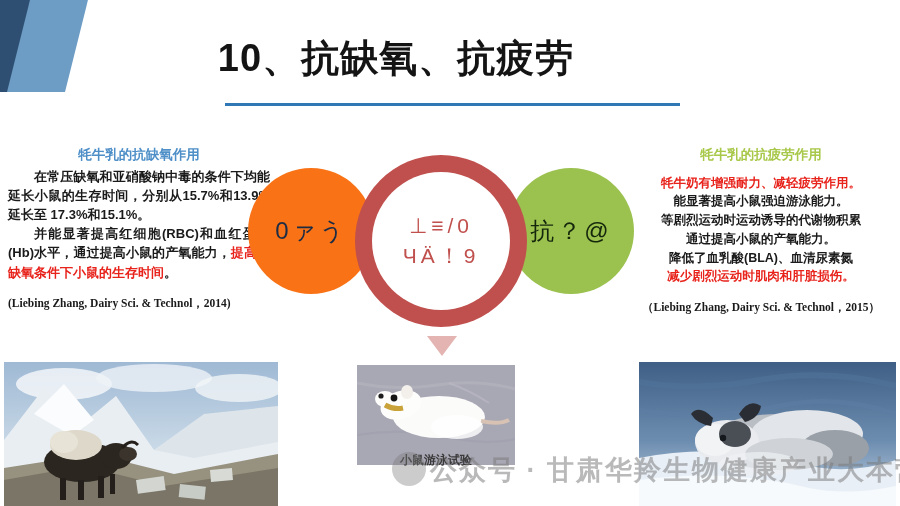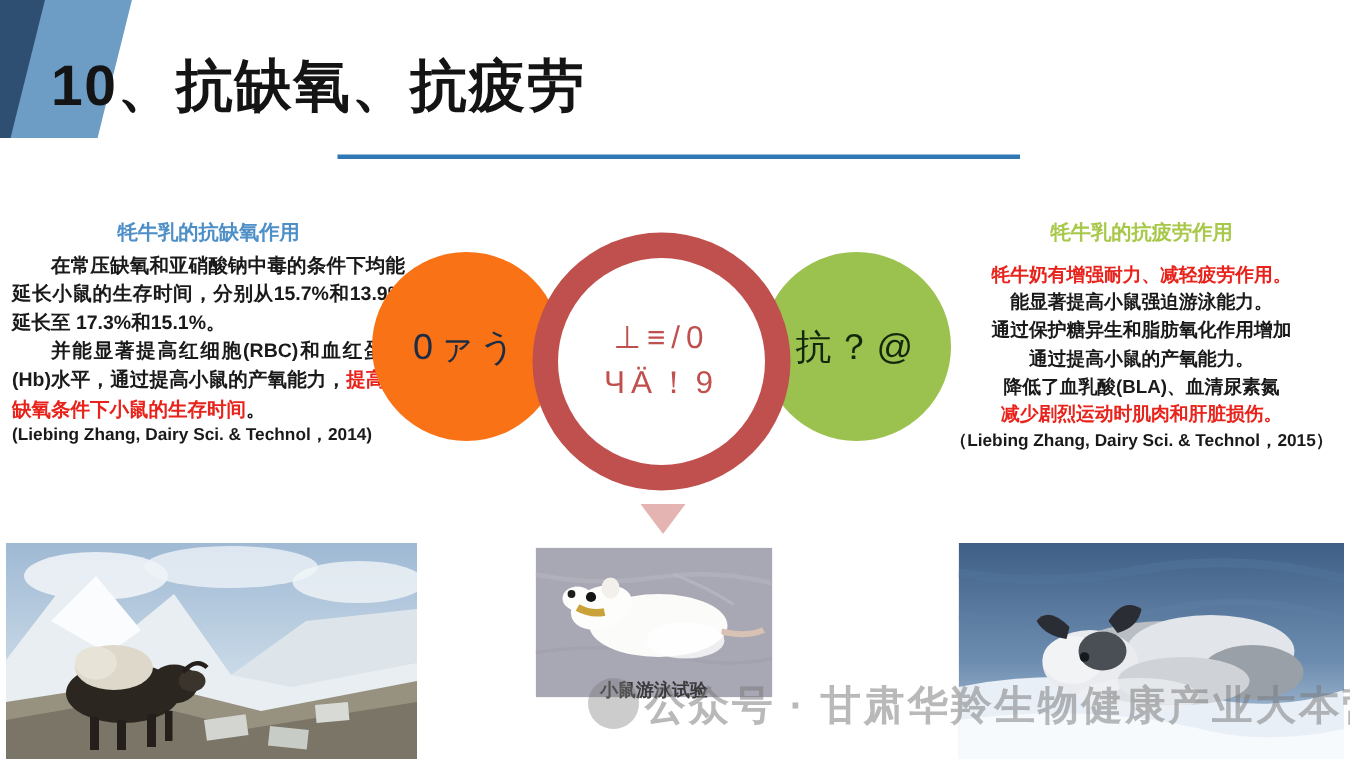--- a/index.html
+++ b/index.html
@@ -39,28 +39,27 @@
     width: 58px;
     background: #6d9dc5;
   }
 
   
   .title {
     position: absolute;
     left: 0;
     top: 38px;
     width: 792px;
-    text-align: left;
+    text-align: center;
     font-size: 38px;
     font-weight: 700;
     color: #141414;
     letter-spacing: 1px;
     line-height: 1.1;
     white-space: nowrap;
-    padding-left: 34px;
   }
   .title-rule {
     position: absolute;
     left: 225px;
     top: 103px;
     width: 455px;
     height: 3px;
     background: #2f77b5;
   }
 
@@ -86,22 +85,23 @@
     margin: 0;
     font-size: 13px;
     line-height: 1.48;
     text-align: justify;
     font-weight: 700;
   }
   .col-left p.indent { text-indent: 2em; }
   .cite {
     font-size: 11.5px;
     font-weight: 700;
-    margin-top: 0;
+    margin-top: 14px;
     color: #1a1a1a;
+    font-family: Liberation Serif, serif;
   }
   .hl-red { color: #e8231c; }
 
   .col-right {
     position: absolute;
     left: 625px;
     top: 146px;
     width: 272px;
     color: #1a1a1a;
   }
@@ -249,21 +249,21 @@
     <div class="col-heading">牦牛乳的抗缺氧作用</div>
     <p class="indent">在常压缺氧和亚硝酸钠中毒的条件下均能延长小鼠的生存时间，分别从15.7%和13.9%延长至 17.3%和15.1%。</p>
     <p class="indent"><span>并能显著提高红细胞(RBC)和血红蛋白(Hb)水平，通过提高小鼠的产氧能力，</span><span class="hl-red">提高了缺氧条件下小鼠的生存时间</span><span>。</span></p>
     <div class="cite">(Liebing Zhang, Dairy Sci. &amp; Technol，2014)</div>
   </div>
 
   <div class="col-right">
     <div class="col-heading">牦牛乳的抗疲劳作用</div>
     <p class="hl-red">牦牛奶有增强耐力、减轻疲劳作用。</p>
     <p>能显著提高小鼠强迫游泳能力。</p>
-    <p>通过保护糖异生和脂肪氧化作用增加</p>
+    <p>等剧烈运动时运动诱导的代谢物积累</p>
     <p>通过提高小鼠的产氧能力。</p>
     <p>降低了血乳酸(BLA)、血清尿素氮</p>
     <p class="hl-red">减少剧烈运动时肌肉和肝脏损伤。</p>
     <div class="cite">（Liebing Zhang, Dairy Sci. &amp; Technol，2015）</div>
   </div>
 
   <div class="circle circle-blue">
     <span class="circle-text">0ァう</span>
   </div>
   <div class="circle circle-green">

